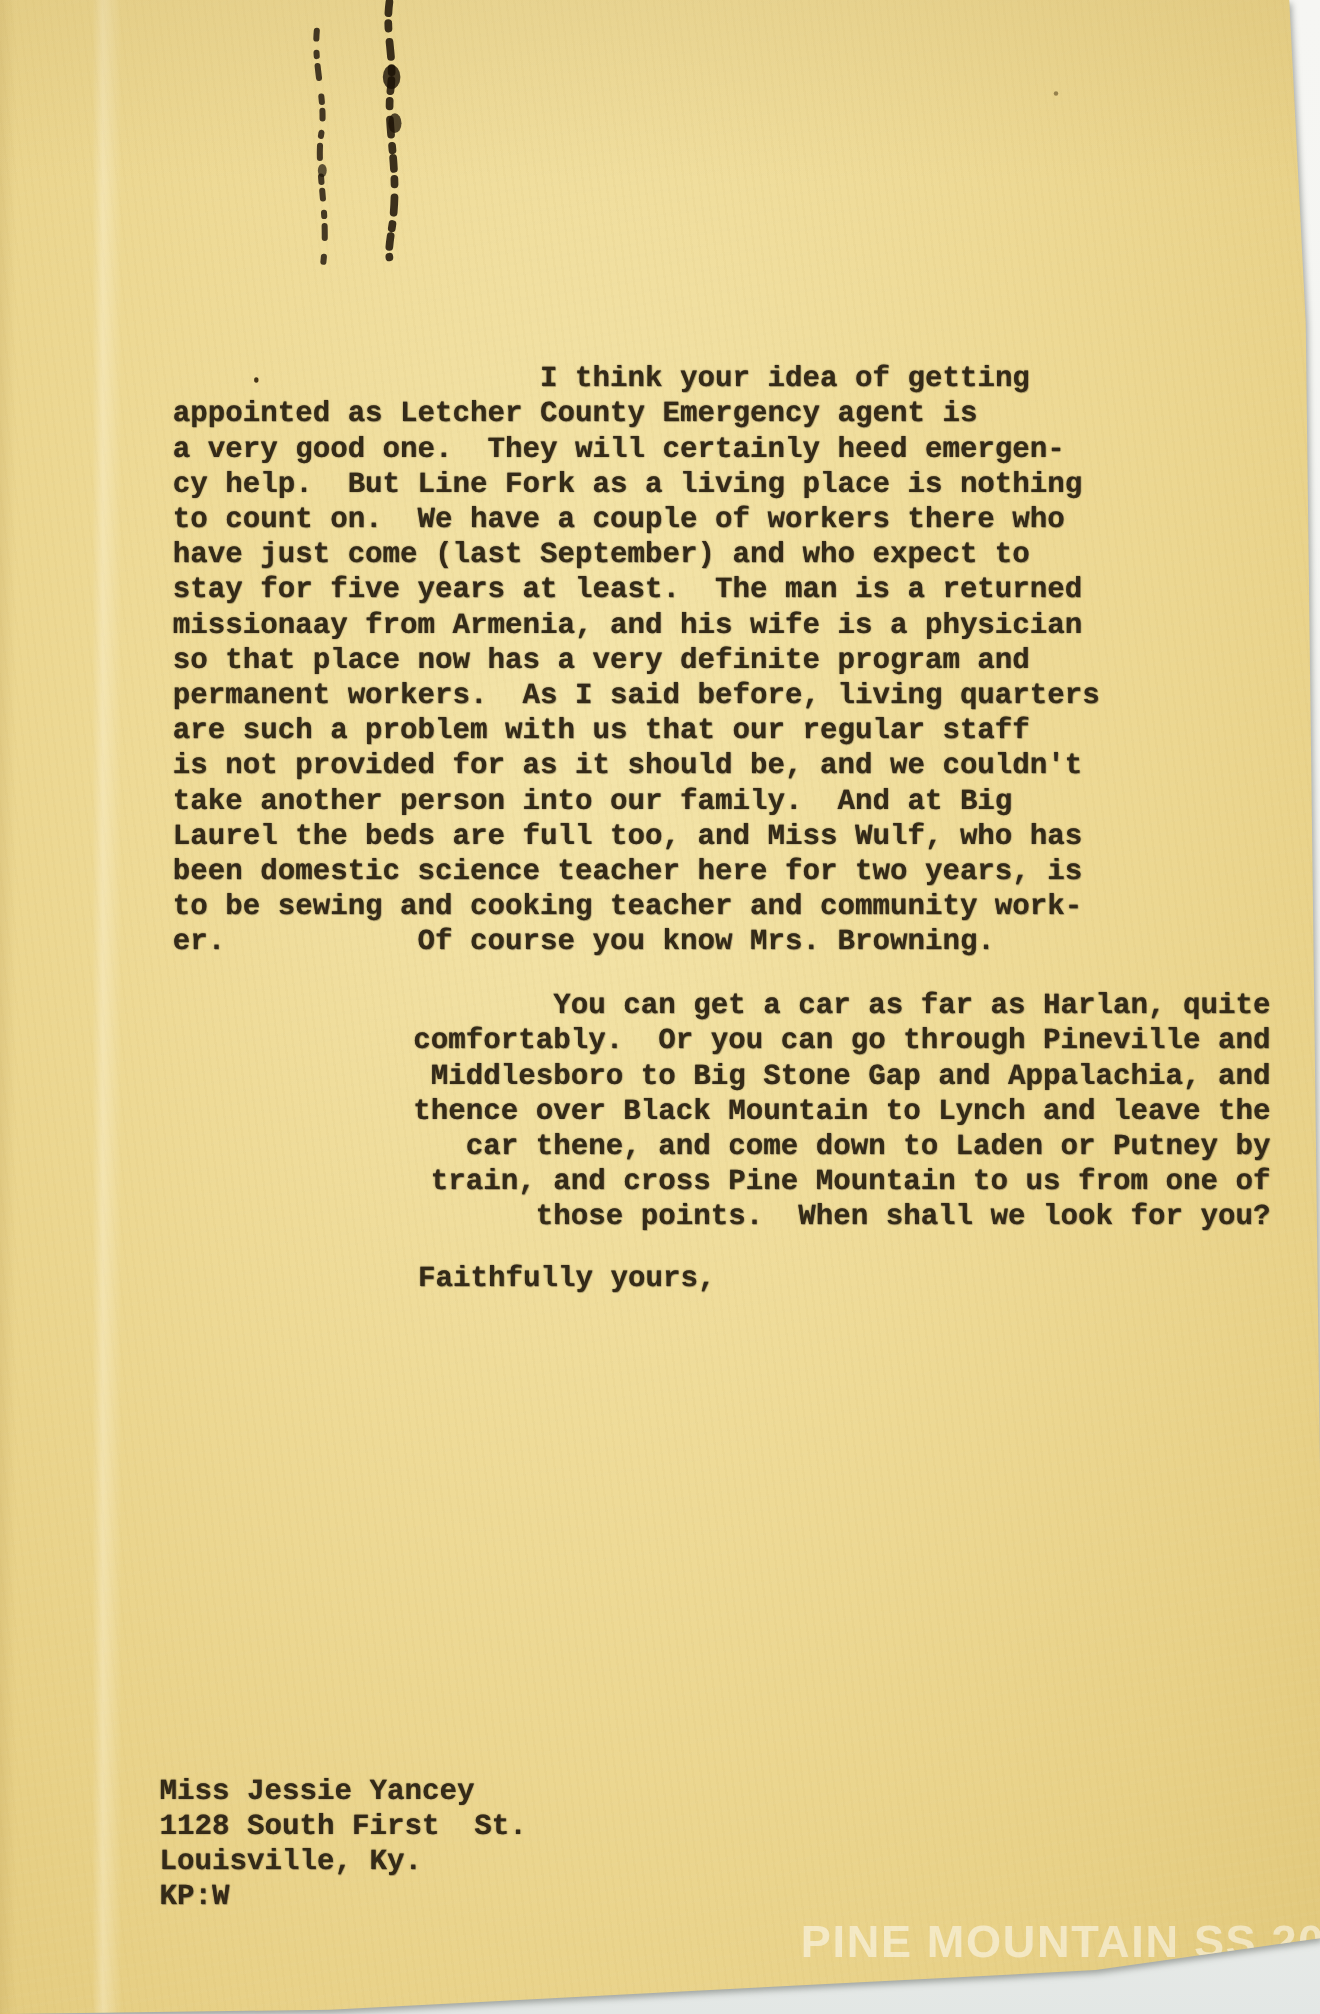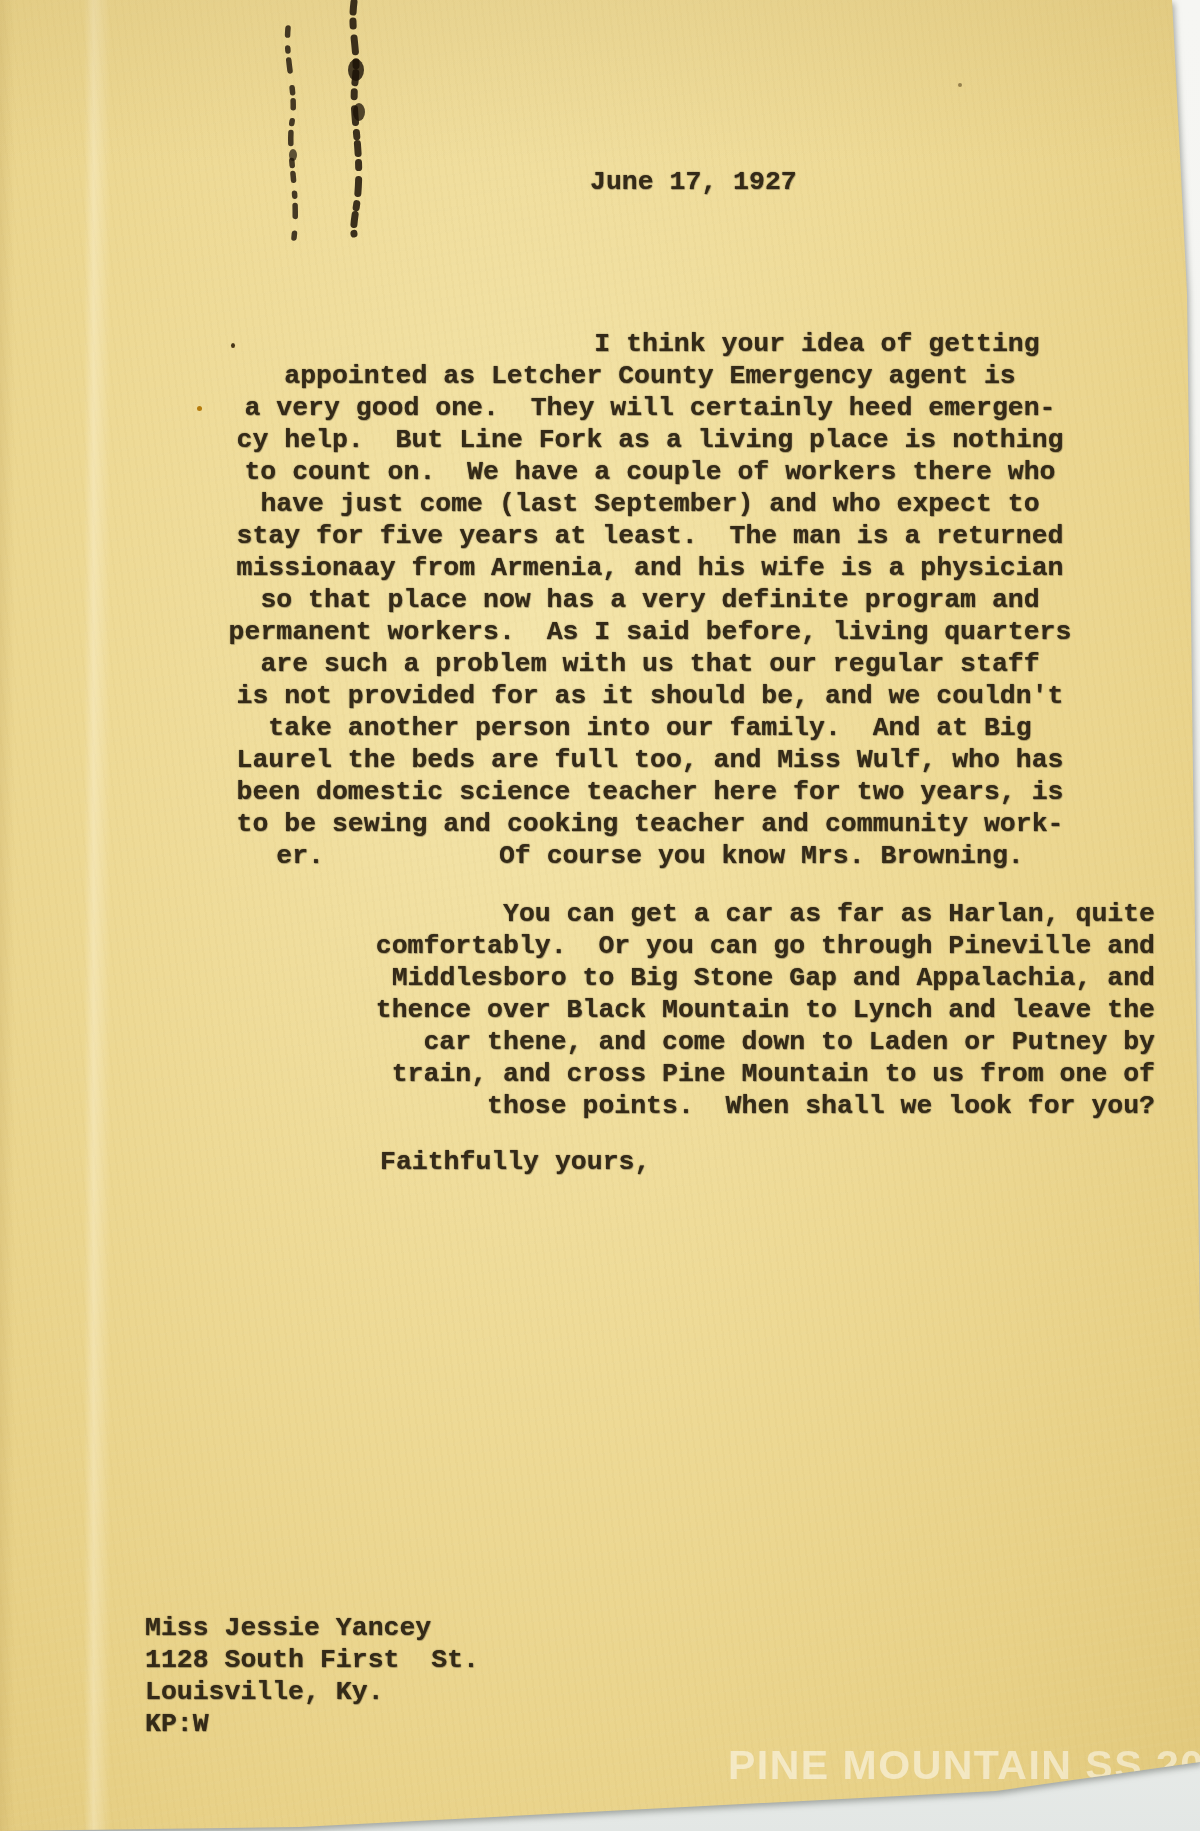--- a/index.html
+++ b/index.html
@@ -62,24 +62,23 @@
         <path d="M96 2 C 92 32, 101 52, 97 82 C 93 116, 105 152, 99 202 C 97 216, 95 226, 96 234" fill="none" stroke="#1c1206" stroke-width="7" stroke-linecap="round" stroke-dasharray="10 9 5 12 14 10 4 7" opacity="0.85"></path>
         <ellipse cx="98" cy="70" rx="8" ry="11" fill="#1c1206" opacity="0.8"></ellipse>
         <ellipse cx="101" cy="112" rx="6" ry="9" fill="#1c1206" opacity="0.75"></ellipse>
         <ellipse cx="35" cy="155" rx="4" ry="6" fill="#20150a" opacity="0.7"></ellipse>
       </svg>
 
       <div class="speck s1"></div>
       <div class="speck s2"></div>
       <div class="speck s3"></div>
 
-      <div class="typed" style="left:590px;top:166px;width:420px;">June 17, 1927</div>
 
 
-      <div class="typed" style="left:145px;top:328px;text-align:center;">                     I think your idea of getting
+      <div class="typed" style="left:157px;top:328px;">                     I think your idea of getting
 appointed as Letcher County Emergency agent is
 a very good one.  They will certainly heed emergen-
 cy help.  But Line Fork as a living place is nothing
 to count on.  We have a couple of workers there who
 have just come (last September) and who expect to
 stay for five years at least.  The man is a returned
 missionaay from Armenia, and his wife is a physician
 so that place now has a very definite program and
 permanent workers.  As I said before, living quarters
 are such a problem with us that our regular staff

